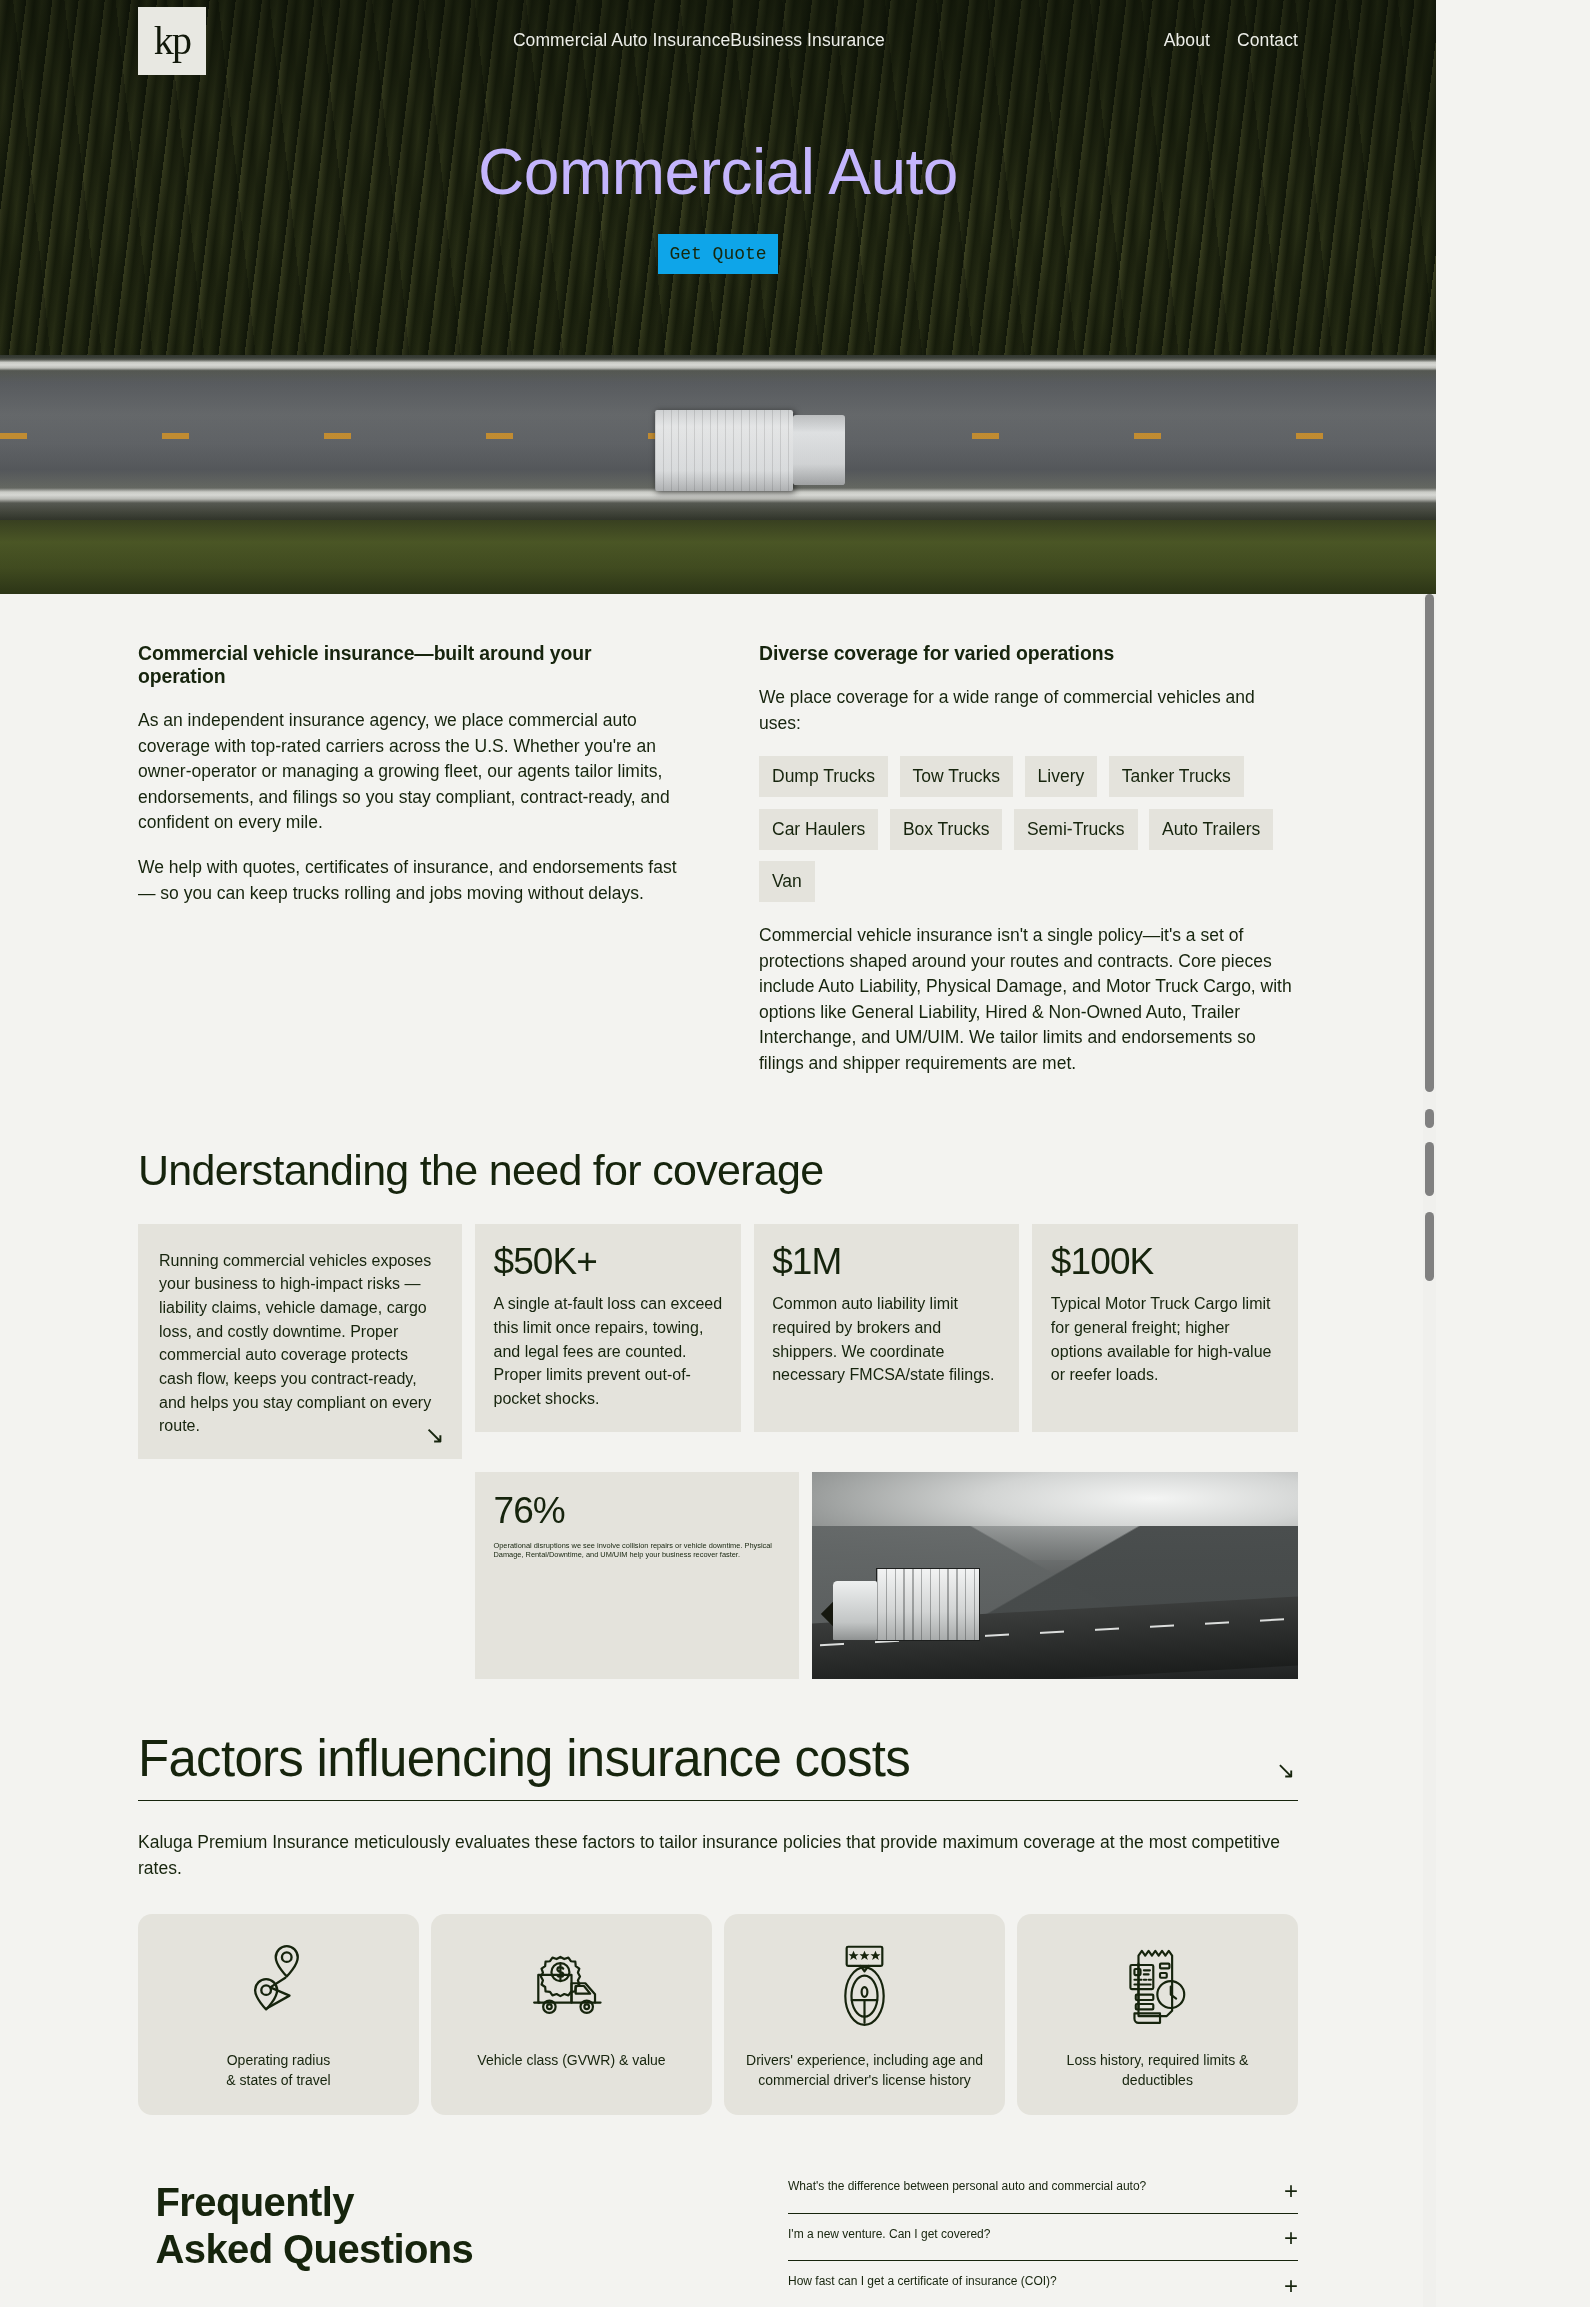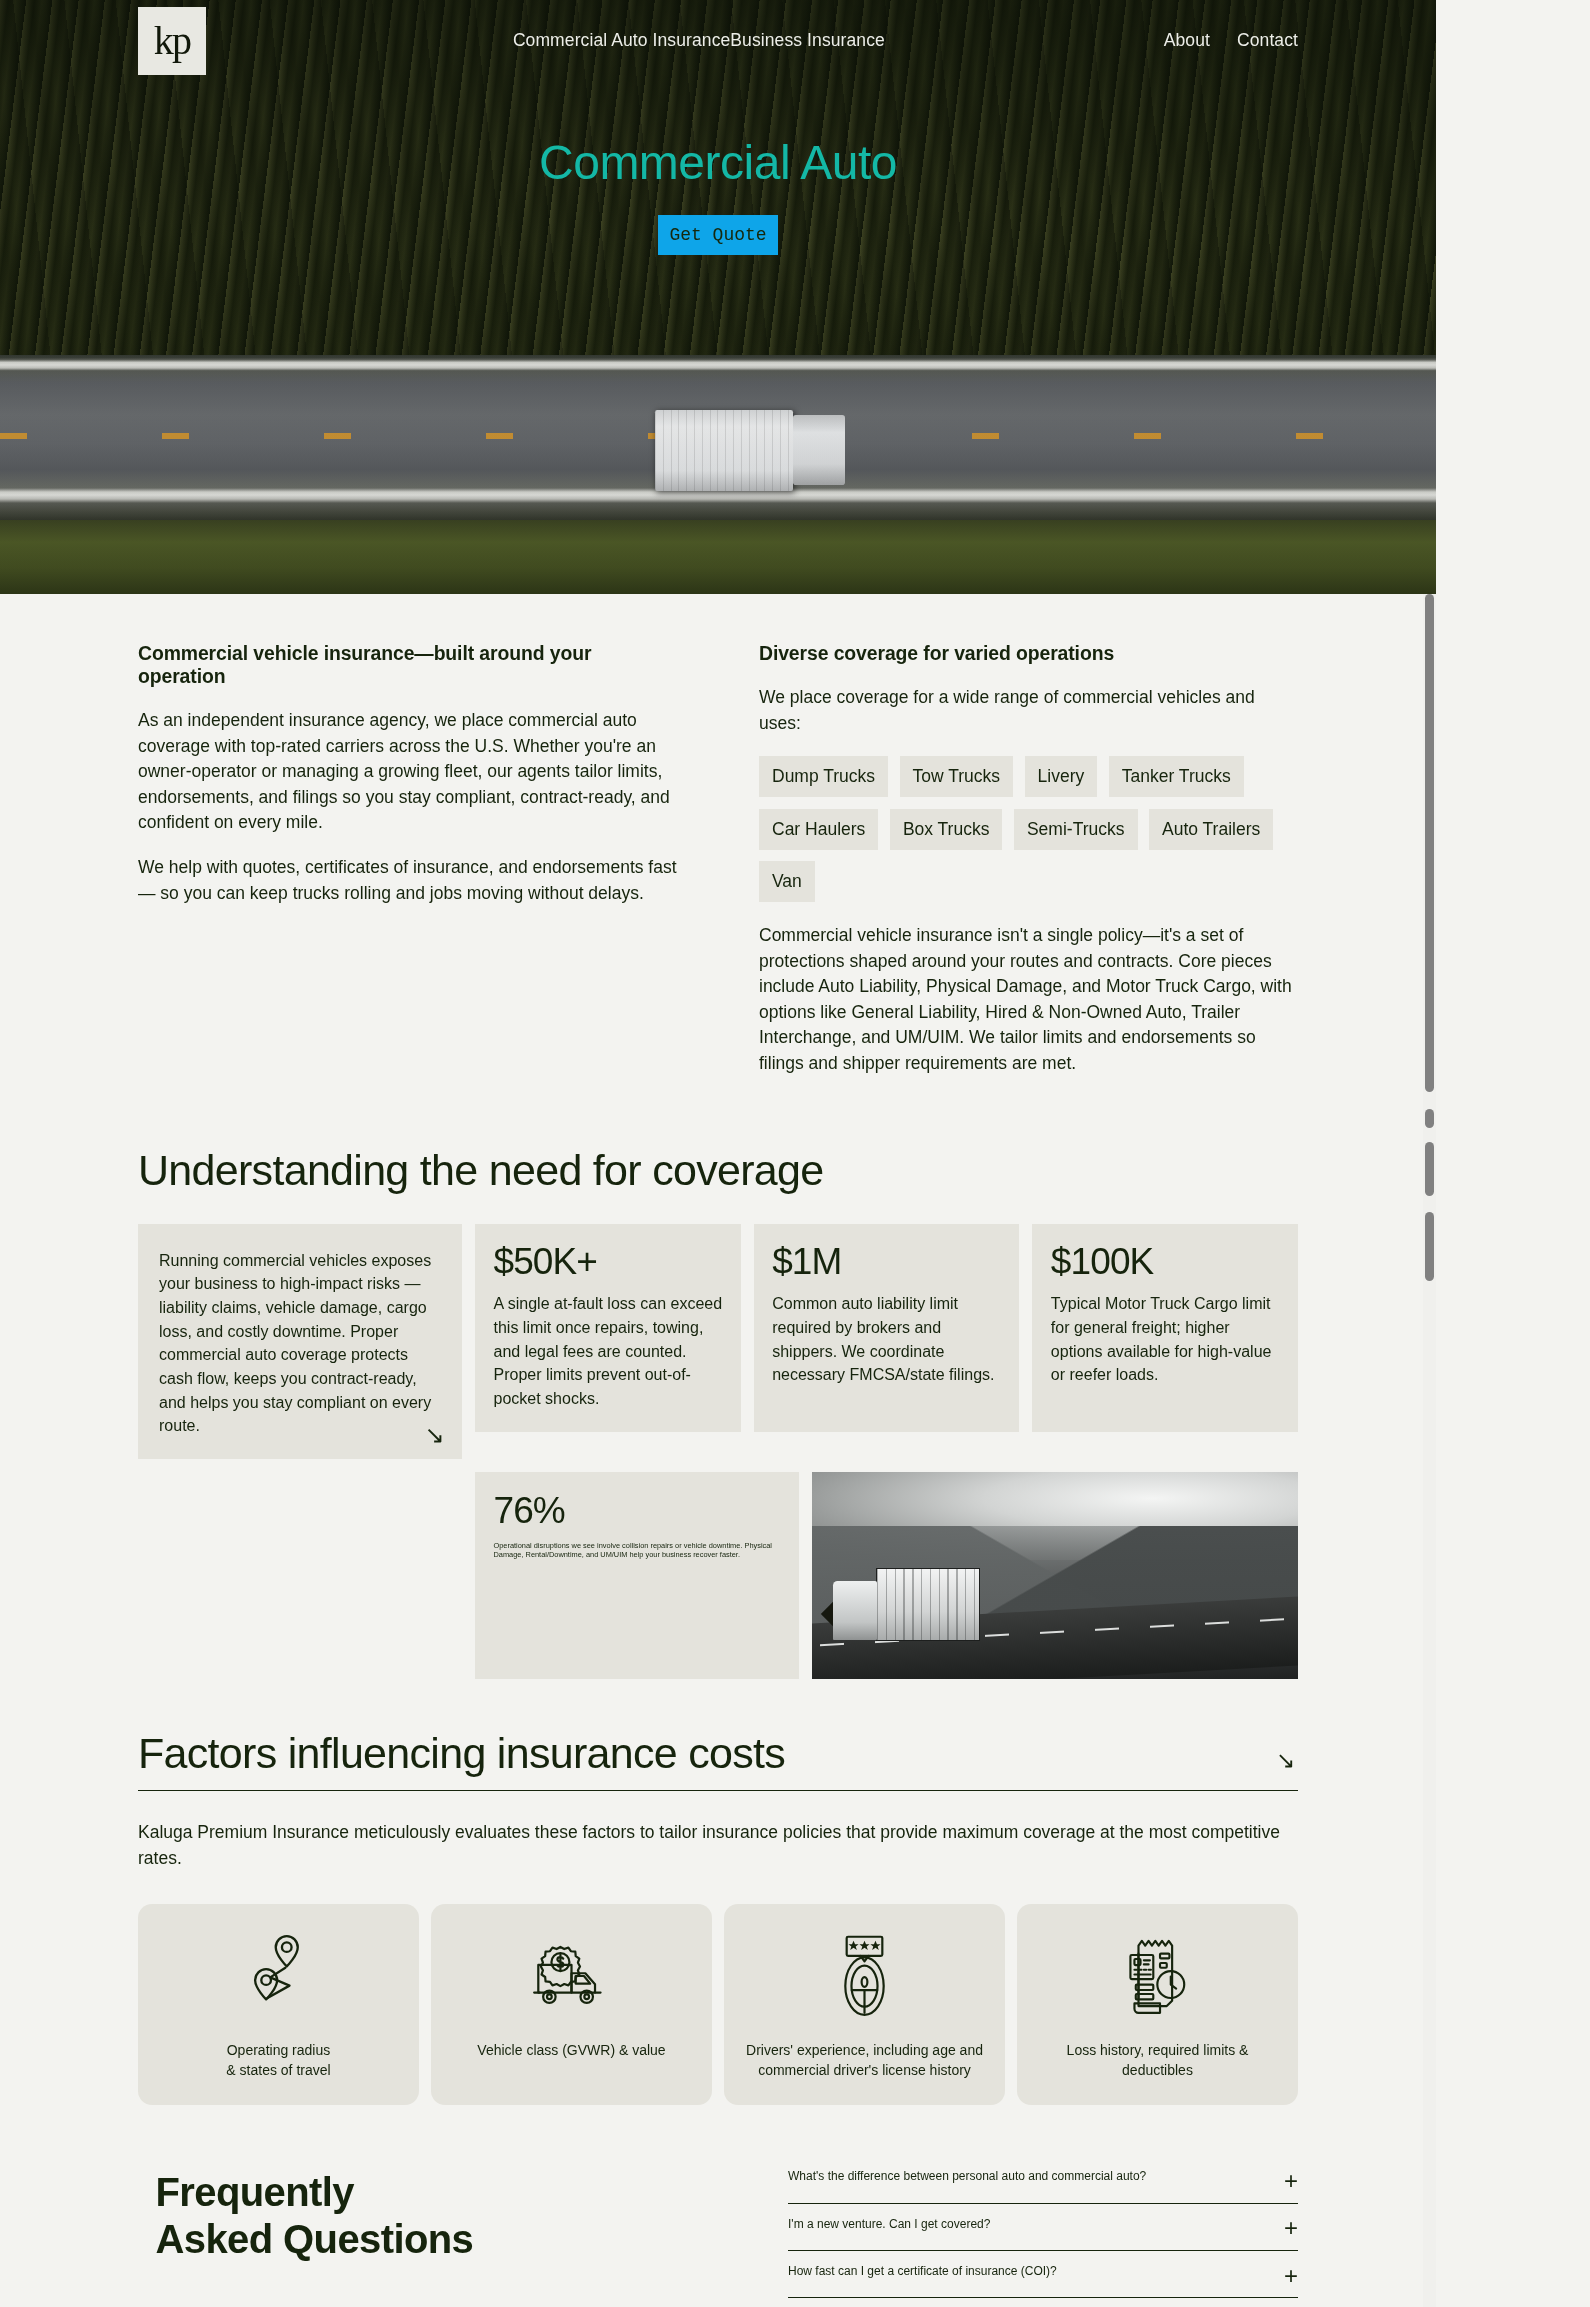--- a/index.html
+++ b/index.html
@@ -82,21 +82,21 @@
     font-family: "Liberation Serif", serif;
   }
   .nav-center { flex: 1; display: flex; justify-content: center; margin-left: 28px;}
   .nav-right { display: flex; gap: 27px; }
   .nav a {
     color: #edeee9; font-size: 17.5px; text-decoration: none; letter-spacing:0.1px;
   }
 
   .hero-center { position: relative; z-index: 5; text-align: center; margin-top: 54px; }
   .hero-title {
-    font-size: 48px; color: #14b8a6; font-weight: 400; letter-spacing: -0.5px;
+    font-size: 64px; color: #c4b5fd; font-weight: 400; letter-spacing: -0.5px;
   }
   .btn-quote {
     display: inline-block; margin-top: 25px;
     background: #0ea5e9; color: #16280c;
     font-size: 18px; padding: 10px 11px; border: none; cursor: pointer; font-family: Liberation Mono, monospace;
   }
 
   
   .shell { padding: 0 138px; background: #f3f3f0; }
 
@@ -168,21 +168,21 @@
     position:absolute; inset:0;
     background: repeating-linear-gradient(90deg, rgba(40,44,44,.35) 0 1.4px, transparent 1.4px 8.8px);
   }
   .photo .sign {
     position:absolute; left: 13px; bottom: 55px; width: 20px; height: 20px;
     background:#16180f; transform: rotate(45deg);
   }
 
   
   .factors-head { position: relative; margin-top: 50px; }
-  .factors-head h2 { font-size: 43px; letter-spacing:-0.7px; font-weight:400; }
+  .factors-head h2 { font-size: 51px; letter-spacing:-0.7px; font-weight:400; }
   .factors-head .arrow-dr2 { position:absolute; right: 2.8px; bottom: 4.6px; font-size: 23px; }
   .rule { border-bottom: 1.4px solid #16240d; margin-top: 12px; }
   .factors-sub { font-size: 17.5px; line-height: 1.46; margin-top: 29px; }
   .factor-cards { display:flex; gap: 12px; margin-top: 33px; }
   .fcard {
     flex: 1; background: #e4e3dc; padding: 28px 18.5px 24px;
     display:flex; flex-direction:column; align-items:center; justify-content: flex-start;
     min-height: 185px; cursor: pointer; border-radius: 14px;
   }
   .fcard .ficon { height: 88px; display:flex; align-items:center; justify-content:center; }

